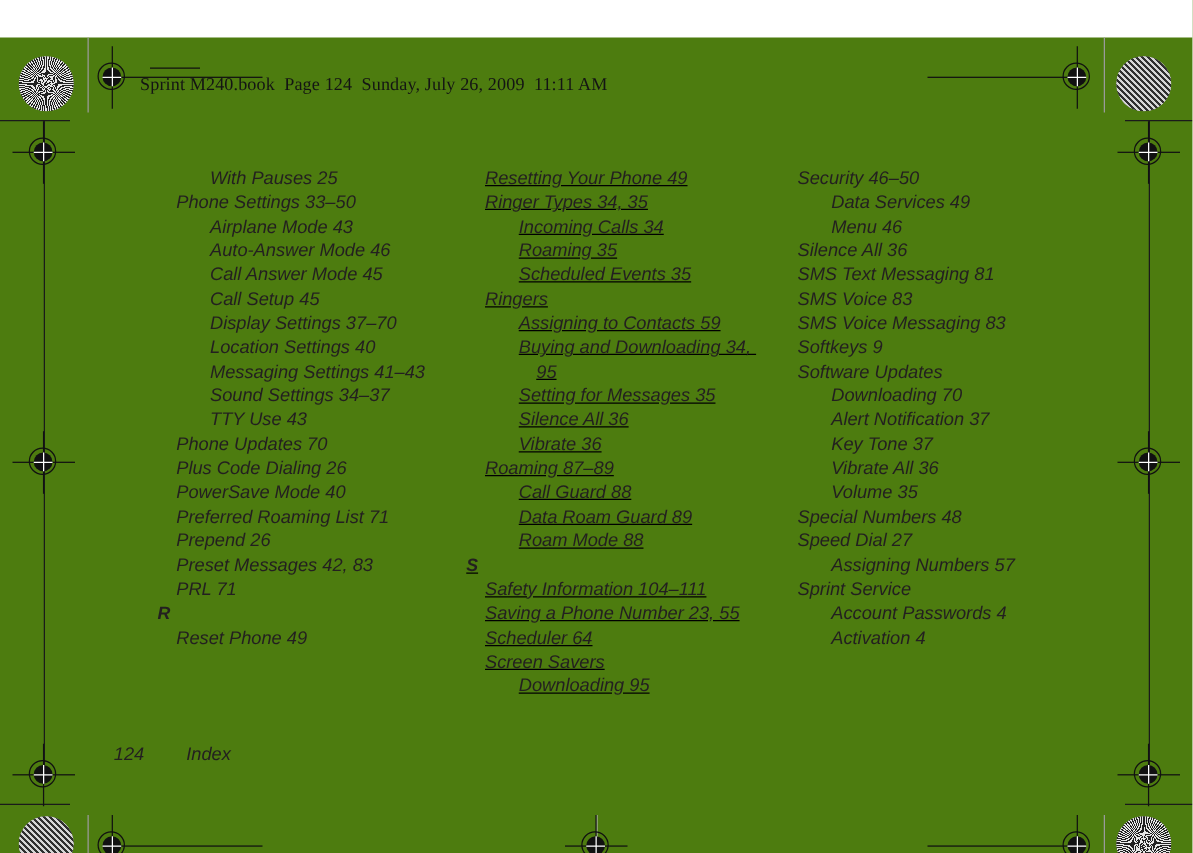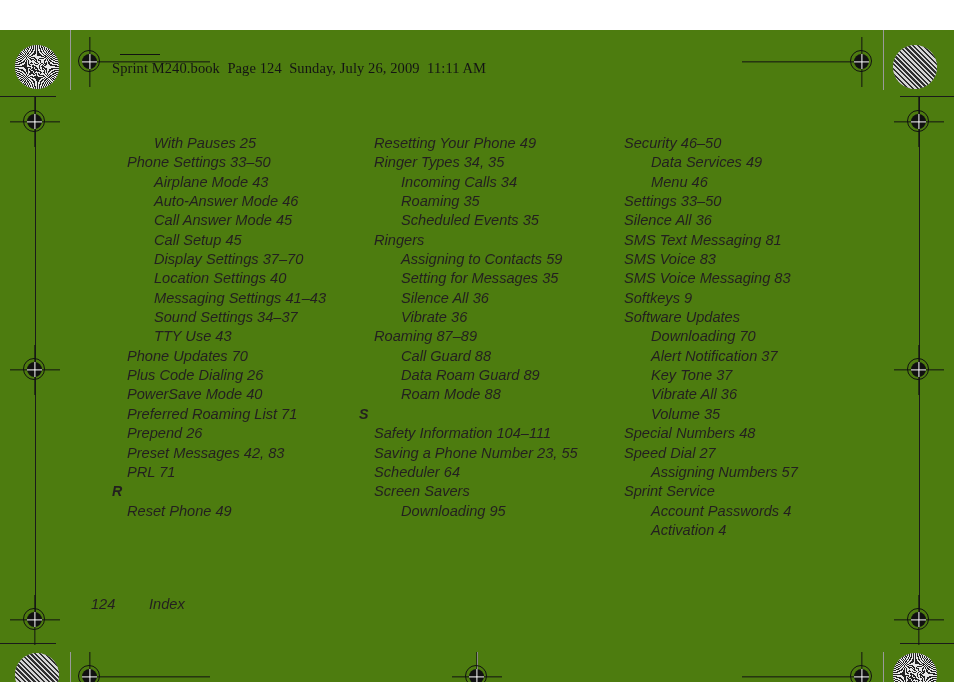--- a/index.html
+++ b/index.html
@@ -140,31 +140,31 @@
     left: 120px;
     top: 24px;
     width: 40px;
     height: 1.2px;
     background: #111;
   }
 
   
   .columns {
     position: absolute;
-    left: 0;
+    left: 14px;
     top: 104px;
     width: 868px;
     height: 440px;
   }
   .col {
     position: absolute;
     top: 0;
   }
   #col-1 { left: 127px; width: 215px; }
-  #col-2 { left: 374px; width: 222px; }
+  #col-2 { left: 374px; width: 222px; text-decoration: underline; }
   #col-3 { left: 624px; width: 230px; }
 
   .entry {
     font-family: "Liberation Sans", sans-serif;
     font-style: italic;
     font-size: 14.6px;
     line-height: 19.35px;
     color: #231f20;
     white-space: pre-wrap;
   }
@@ -325,39 +325,39 @@
         <div class="entry lvl1">Reset Phone 49</div>
       </div>
     <div class="col" id="col-2">
         <div class="entry lvl1">Resetting Your Phone 49</div>
         <div class="entry lvl1">Ringer Types 34, 35</div>
         <div class="entry lvl2">Incoming Calls 34</div>
         <div class="entry lvl2">Roaming 35</div>
         <div class="entry lvl2">Scheduled Events 35</div>
         <div class="entry lvl1">Ringers</div>
         <div class="entry lvl2">Assigning to Contacts 59</div>
+        <div class="entry lvl2 wrap">Buying and Downloading 34, 95</div>
         <div class="entry lvl2">Setting for Messages 35</div>
         <div class="entry lvl2">Silence All 36</div>
         <div class="entry lvl2">Vibrate 36</div>
         <div class="entry lvl1">Roaming 87–89</div>
         <div class="entry lvl2">Call Guard 88</div>
         <div class="entry lvl2">Data Roam Guard 89</div>
         <div class="entry lvl2">Roam Mode 88</div>
         <div class="section-letter">S</div>
         <div class="entry lvl1">Safety Information 104–111</div>
         <div class="entry lvl1">Saving a Phone Number 23, 55</div>
         <div class="entry lvl1">Scheduler 64</div>
         <div class="entry lvl1">Screen Savers</div>
         <div class="entry lvl2">Downloading 95</div>
       </div>
     <div class="col" id="col-3">
         <div class="entry lvl1">Security 46–50</div>
         <div class="entry lvl2">Data Services 49</div>
         <div class="entry lvl2">Menu 46</div>
-        <div class="entry lvl1">Settings 33–50</div>
         <div class="entry lvl1">Silence All 36</div>
         <div class="entry lvl1">SMS Text Messaging 81</div>
         <div class="entry lvl1">SMS Voice 83</div>
         <div class="entry lvl1">SMS Voice Messaging 83</div>
         <div class="entry lvl1">Softkeys 9</div>
         <div class="entry lvl1">Software Updates</div>
         <div class="entry lvl2">Downloading 70</div>
         <div class="entry lvl2">Alert Notification 37</div>
         <div class="entry lvl2">Key Tone 37</div>
         <div class="entry lvl2">Vibrate All 36</div>

